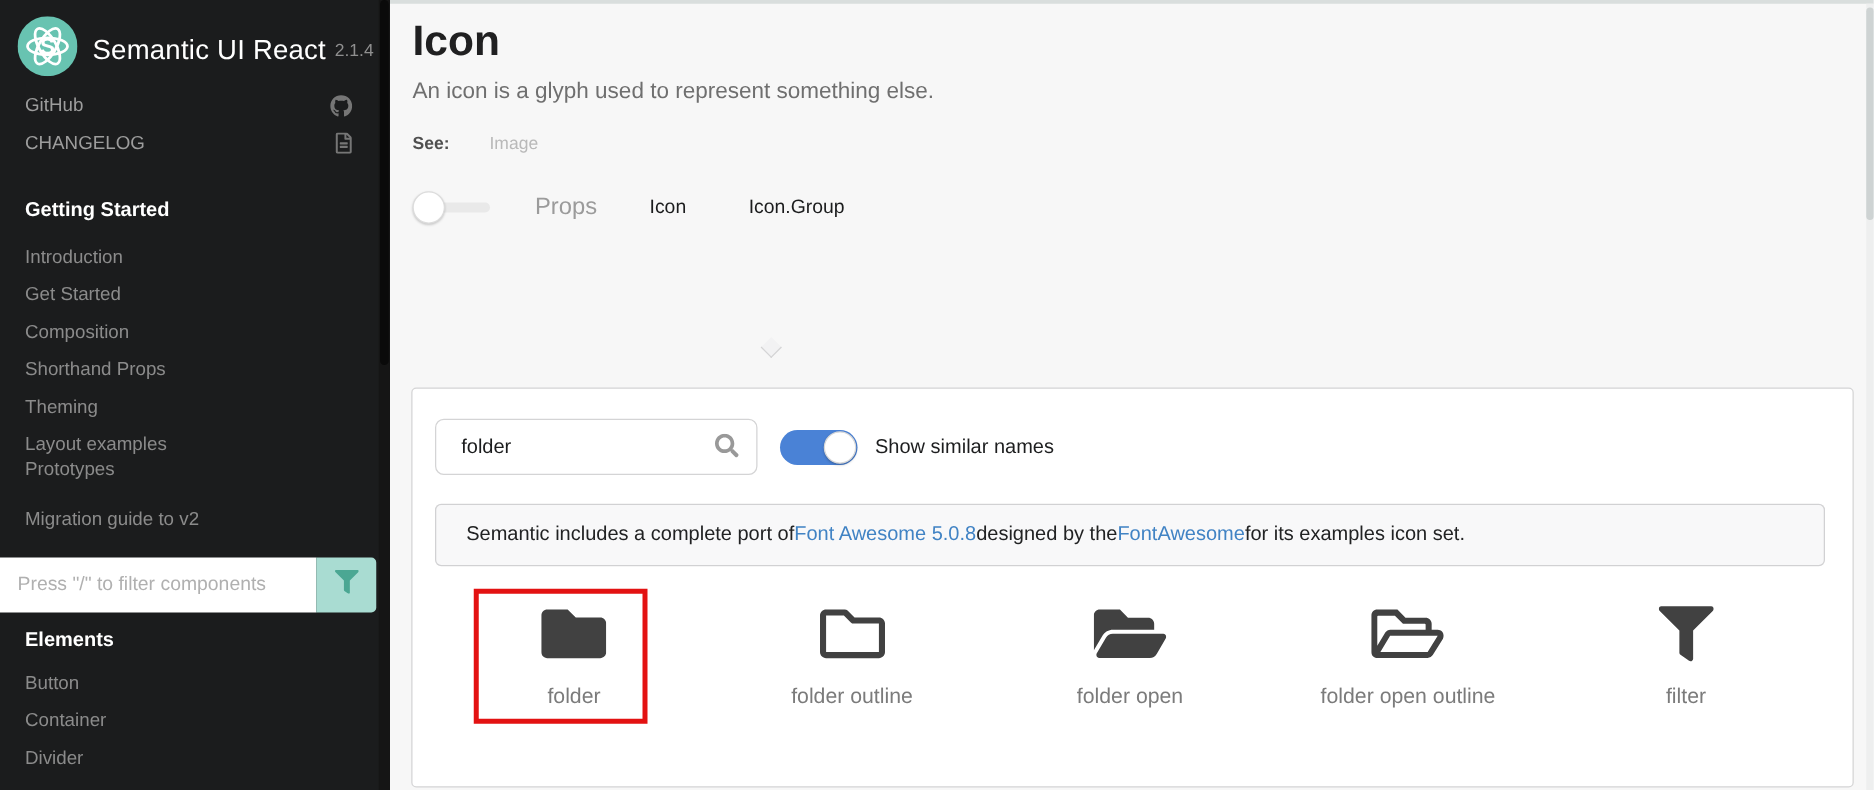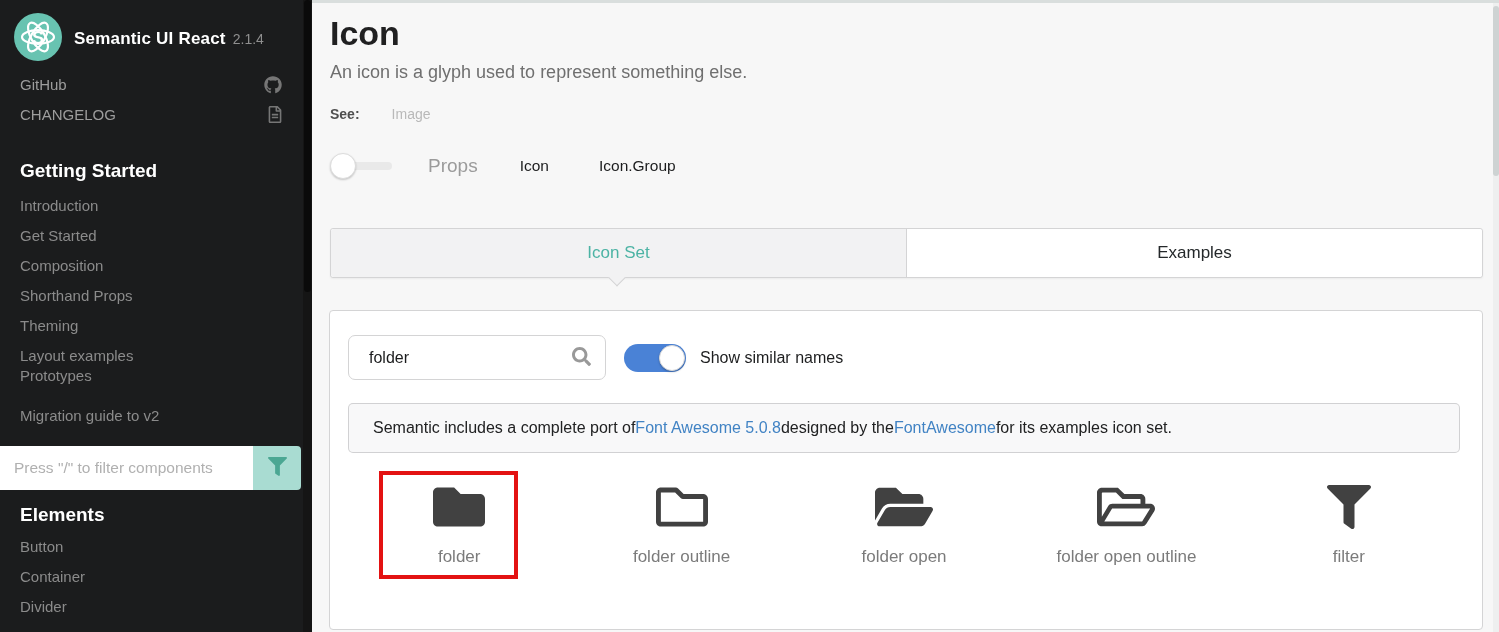--- a/index.html
+++ b/index.html
@@ -10,27 +10,27 @@
     position:relative;
     color:#1b1c1d;
   }
 
   
   .sidebar { position:absolute; left:0; top:0; width:312px; height:632px; background:#1b1c1d; }
   .sb-scroll-track { position:absolute; right:0; top:0; width:9px; height:632px; background:#151515; }
   .sb-scroll-thumb { position:absolute; right:1px; top:0; width:7px; height:292px; border-radius:4px; background:#0a0a0a; }
 
   .brand { position:absolute; left:14px; top:13px; display:flex; align-items:center; cursor:pointer; }
-  .brand-title { color:#ffffff; font-weight:bold; font-size:17px; margin-left:12px; letter-spacing:.2px; }
+  .brand-title { color:#ffffff; font-weight:normal; font-size:22px; margin-left:12px; letter-spacing:.2px; }
   .brand-version { color:#8f8f8f; font-size:14px; margin-left:7px; }
 
   .sb-link { position:absolute; left:20px; right:30px; display:flex; justify-content:space-between; color:#9d9d9d; font-size:15px; cursor:pointer; }
   .sb-link svg { fill:#767676; }
 
-  .sb-heading { position:absolute; left:20px; color:#ffffff; font-weight:bold; font-size:19px; }
+  .sb-heading { position:absolute; left:20px; color:#ffffff; font-weight:bold; font-size:16px; }
   .sb-item { position:absolute; left:20px; color:#8b8b8b; font-size:15px; cursor:pointer; }
 
   .sb-filter { position:absolute; left:0; top:446px; width:301px; height:44px; display:flex; }
   .sb-filter input { flex:1; border:none; outline:none; background:#ffffff; padding:0 14px; font-size:15.5px; font-family:"Liberation Sans", sans-serif; color:#444; border-radius:0 0 0 0; }
   .sb-filter input::placeholder { color:#b0b0b0; }
   .sb-filter-btn { width:48px; background:#a9dcd2; display:flex; align-items:center; justify-content:center; cursor:pointer; border-radius:0 4px 4px 0; }
   .sb-filter-btn svg { fill:#4ba793; }
 
   
   .main { position:absolute; left:312px; top:0; right:0; height:632px; background:#f7f7f7; }
@@ -165,24 +165,20 @@
   <div class="props-row">
     <div class="toggle-off">
       <div class="track"></div>
       <div class="knob"></div>
     </div>
     <span class="props-label">Props</span>
     <span class="comp-menu-item">Icon</span>
     <span class="comp-menu-item second">Icon.Group</span>
   </div>
 
-  <div class="tabbar">
-    <div class="tab active">Icon Set</div>
-    <div class="tab inactive">Examples</div>
-  </div>
   <div class="tab-notch"></div>
 
   <div class="segment">
 
     <div class="search-row">
       <div class="icon-search-wrap">
         <input type="text" value="folder" style="">
         <span class="search-glyph">
           <svg width="19" height="19" viewBox="0 0 512 512">
               <path d="M505 442.7L405.3 343c-4.5-4.5-10.6-7-17-7H372c27.6-35.3 44-79.7 44-128C416 93.1 322.9 0 208 0S0 93.1 0 208s93.1 208 208 208c48.3 0 92.7-16.4 128-44v16.3c0 6.4 2.5 12.5 7 17l99.7 99.7c9.4 9.4 24.6 9.4 33.9 0l28.3-28.3c9.4-9.4 9.4-24.6.1-34zM208 336c-70.7 0-128-57.2-128-128 0-70.7 57.2-128 128-128 70.7 0 128 57.2 128 128 0 70.7-57.2 128-128 128z"></path>

